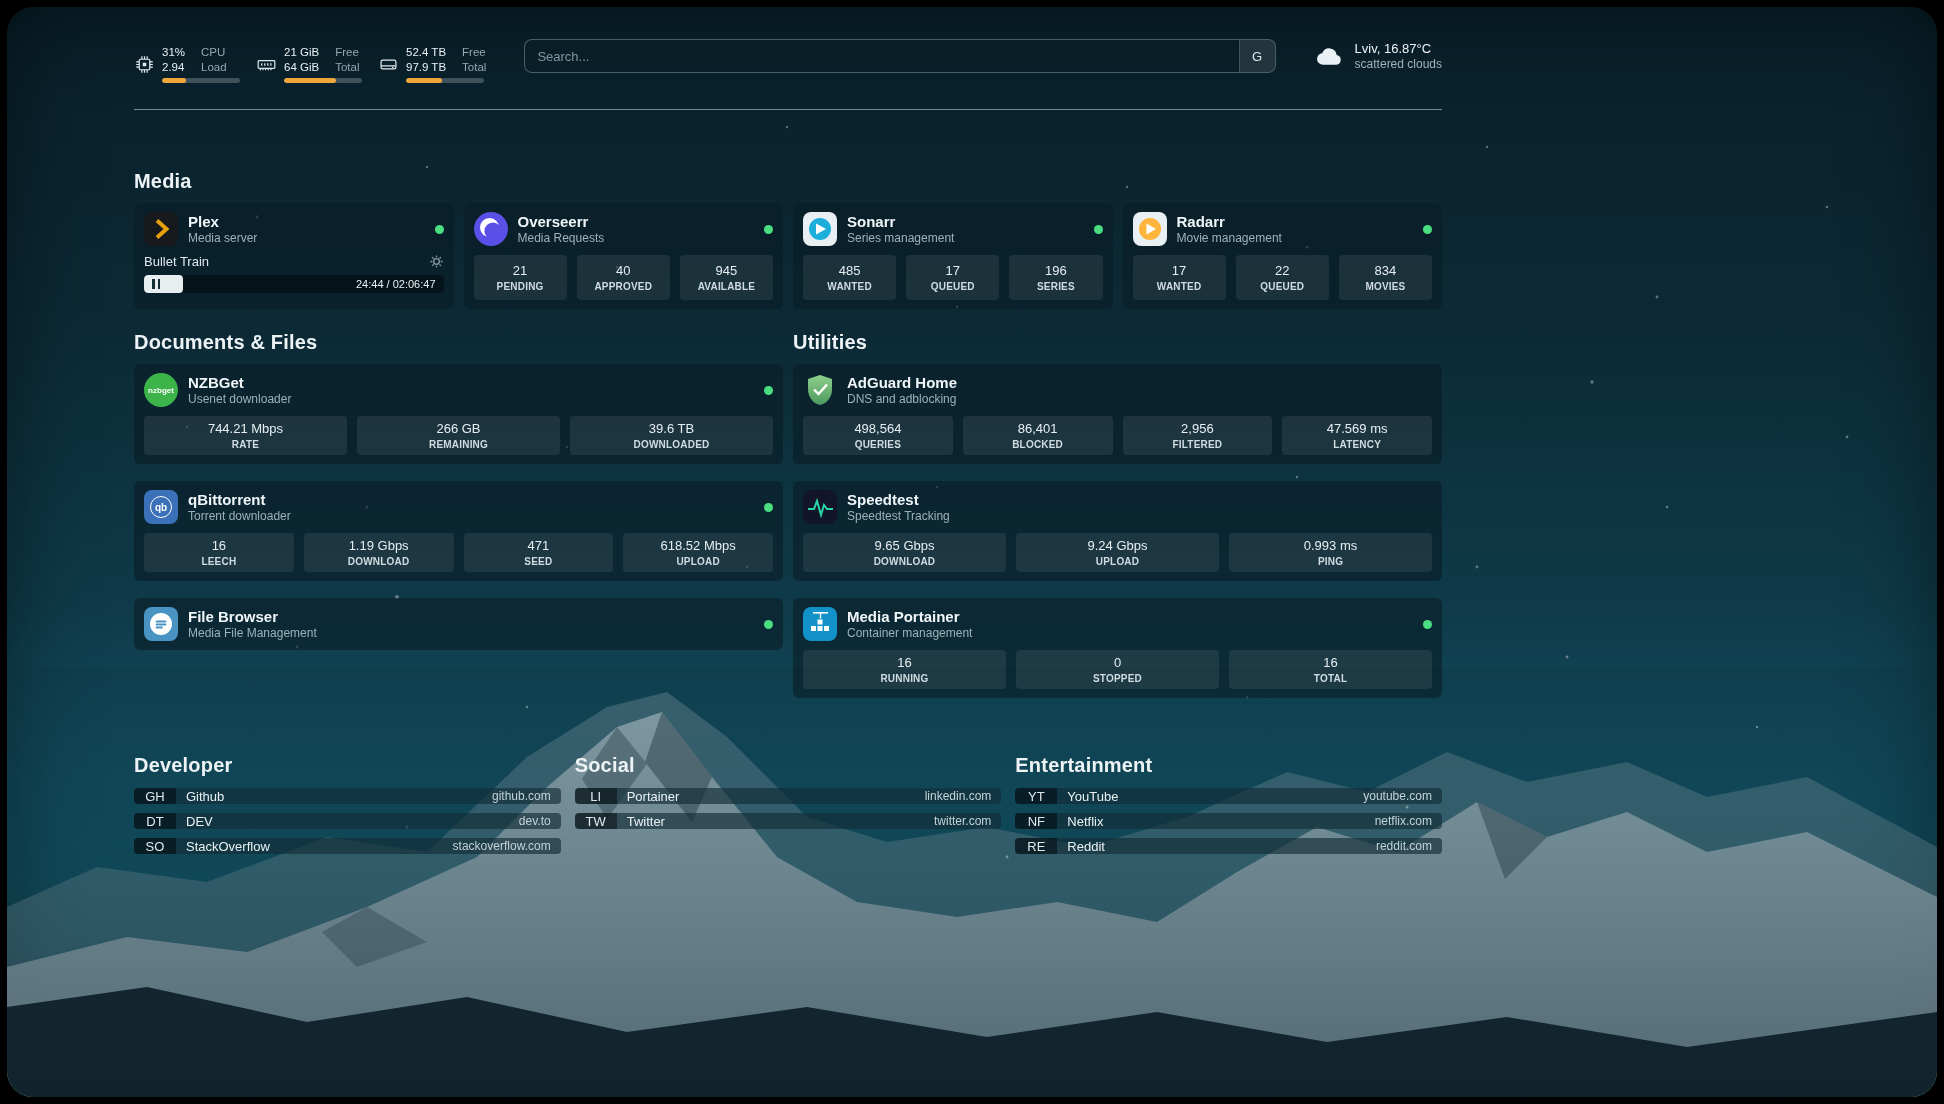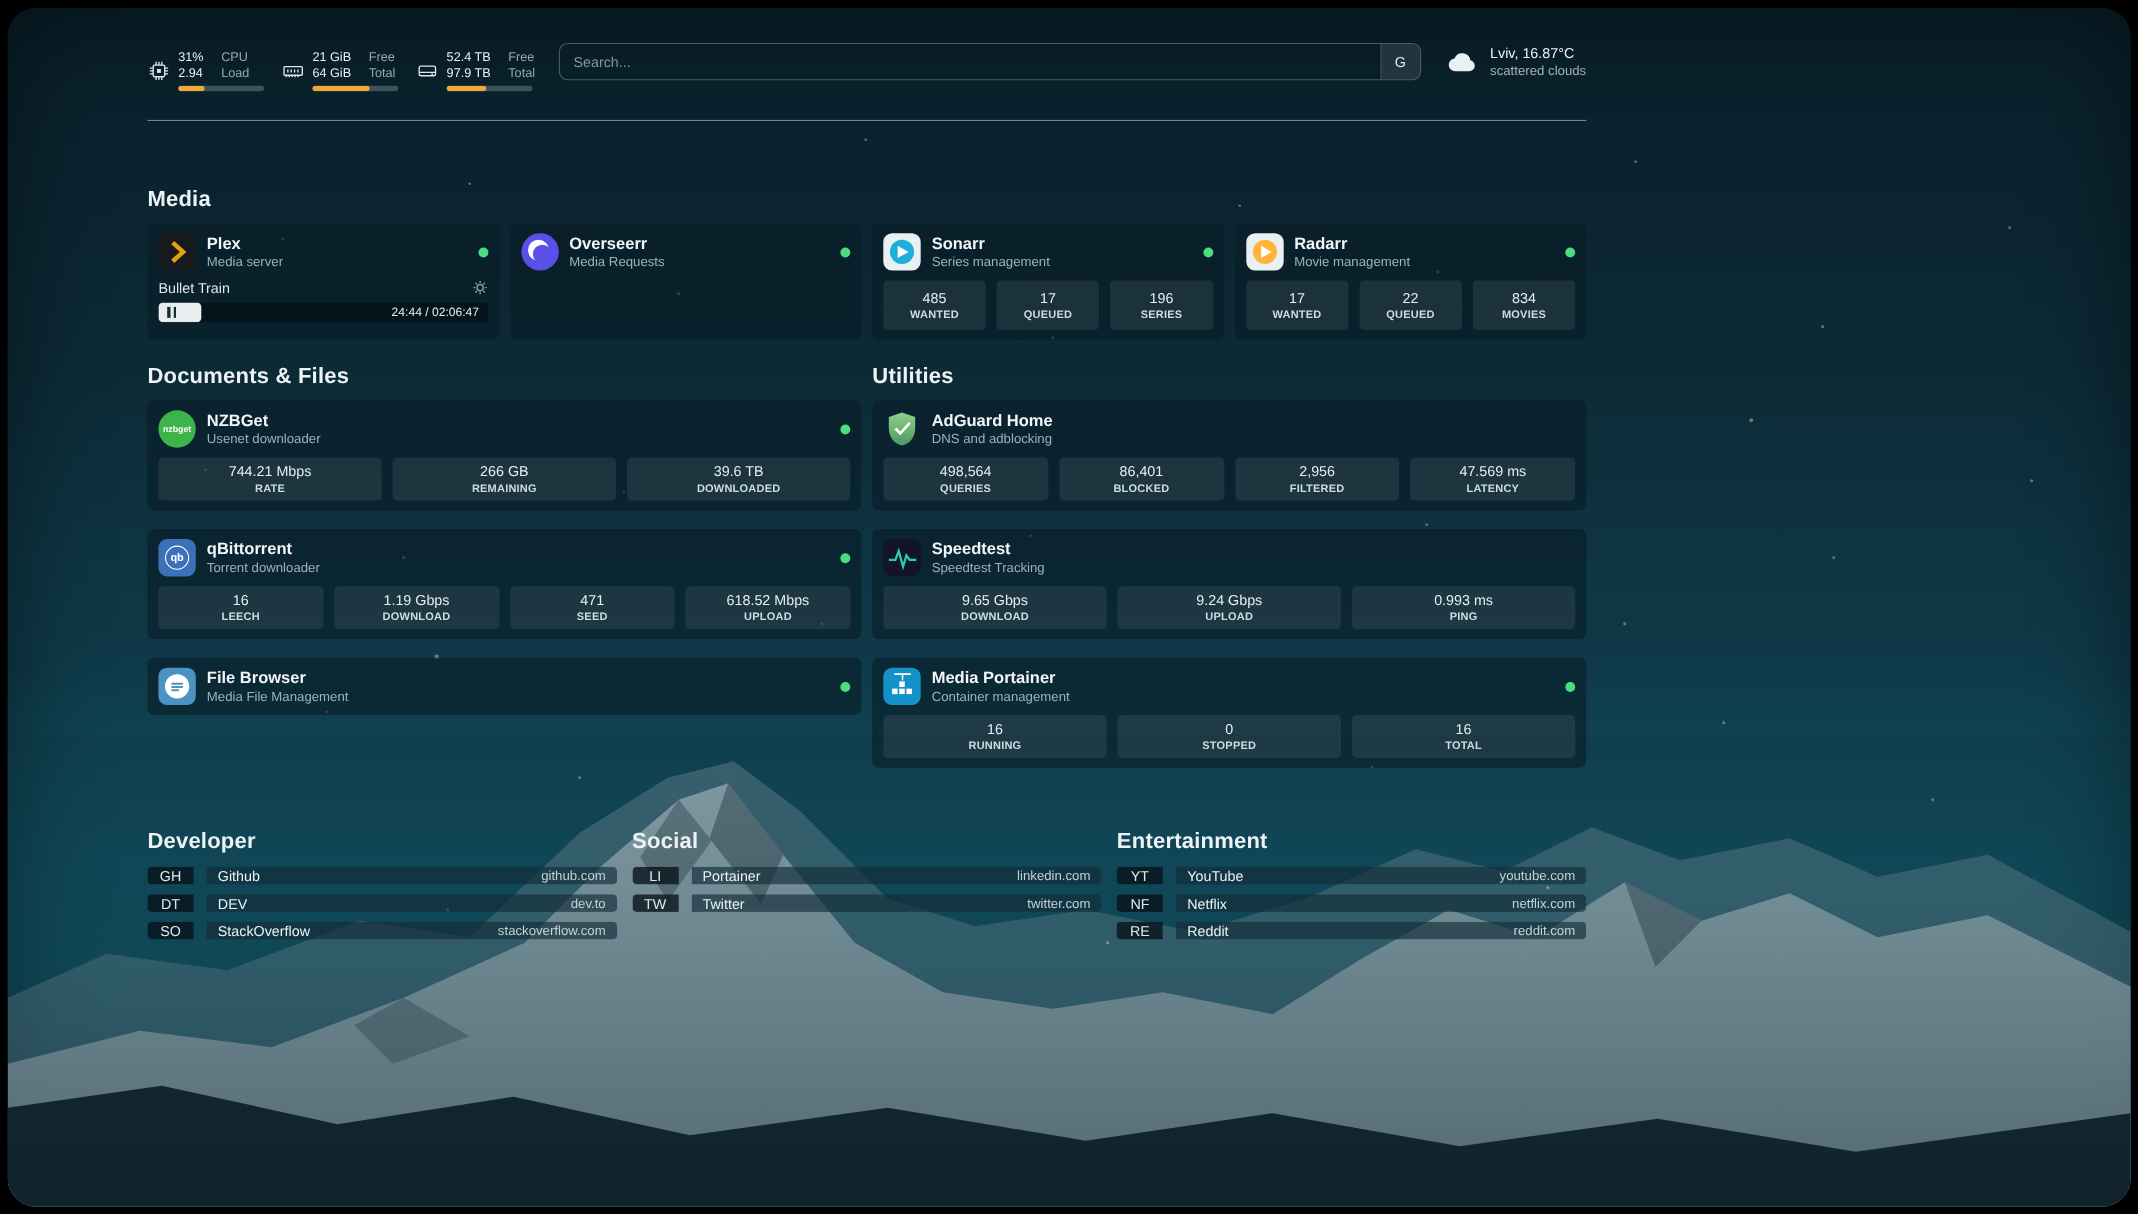--- a/index.html
+++ b/index.html
@@ -18,21 +18,21 @@
   .topbar { display:flex; align-items:center; margin-top:22px; }
   .resources { display:flex; gap:16px;margin-top:16px; }
   .resource { display:flex; align-items:center; gap:7px; }
   .res-icon { width:21px; height:21px; flex:none; }
   .res-cols { display:flex; gap:16px; font-size:11.5px; line-height:15px; }
   .res-values { display:flex; flex-direction:column; color:#e9f1f4; }
   .res-labels { display:flex; flex-direction:column; color:#93a9b1; }
   .res-bar { margin-top:3px; height:5px; width:78px; background:rgba(255,255,255,.22); border-radius:3px; overflow:hidden; }
   .res-bar-fill { height:100%; background:#eda73b; border-radius:3px; }
 
-  .search { flex:1; margin:0 22px; display:flex; align-items:center; height:34px;
+  .search { flex:1; margin:0 38px; display:flex; align-items:center; height:34px;
     background:rgba(10,30,40,.45); border:1px solid rgba(255,255,255,.28); border-radius:8px; overflow:hidden;justify-content:center; }
   .search input { flex:1; background:transparent; border:none; outline:none; color:#dfe9ec;
     font-size:13px; padding:0 12px; font-family:"Liberation Sans", sans-serif; }
   .search input::placeholder { color:#7f97a1; }
   .search-btn { width:36px; align-self:stretch; background:rgba(255,255,255,.10); border-left:1px solid rgba(255,255,255,.15);
     color:#dfe9ec; font-size:13px; display:flex; align-items:center; justify-content:center; cursor:pointer; }
 
   .weather { display:flex; align-items:center; gap:9px; }
   .weather-lines { display:flex; flex-direction:column; }
   .weather-main { font-size:13px; color:#eef4f6; line-height:16px; }
@@ -83,21 +83,21 @@
   .icon-qb-ring { width:22px; height:22px; border:1.6px solid #fff; border-radius:50%;
     display:flex; align-items:center; justify-content:center; font-size:10px; font-weight:700; color:#fff; }
   .icon-filebrowser { background:#4a94c4; }
   .icon-adguard { background:transparent; }
   .icon-speedtest { background:#12142a; }
   .icon-portainer { background:#1292c9; }
 
   
   .bookmarks { display:grid; grid-template-columns:1fr 1fr 1fr; gap:14px; margin-top:56px; }
   .bm-list { display:flex; flex-direction:column; gap:9px; margin-top:11px; }
-  .bm-row { display:flex; height:16px; border-radius:4px; overflow:hidden; cursor:pointer;gap:12px; }
+  .bm-row { display:flex; height:16px; border-radius:4px; overflow:hidden; cursor:pointer; }
   .bm-abbr { width:42px; flex:none; background:rgba(6,18,24,.78); color:#dfe9ec; font-size:13px;
     display:flex; align-items:center; justify-content:center; }
   .bm-body { flex:1; background:rgba(18,44,56,.65); display:flex; align-items:center; padding:0 10px; }
   .bm-name { font-size:13px; color:#eaf1f3; }
   .bm-domain { margin-left:auto; font-size:12px; color:#c3d2d8; }
 </style>
 </head>
 <body>
 
 <div class="screen">
@@ -288,20 +288,34 @@
                   <circle cx="15.5" cy="15.5" r="9.5" fill="#fff"></circle>
                   <circle cx="19" cy="19" r="8.6" fill="#5a50e8"></circle>
                 </svg>
             </div>
             <div class="card-titles">
               <div class="card-name">Overseerr</div>
               <div class="card-desc">Media Requests</div>
             </div>
             <span class="status-dot"></span>
           </div>
+          <div class="stats">
+            <div class="stat">
+              <div class="stat-value">21</div>
+              <div class="stat-label">PENDING</div>
+            </div>
+            <div class="stat">
+              <div class="stat-value">40</div>
+              <div class="stat-label">APPROVED</div>
+            </div>
+            <div class="stat">
+              <div class="stat-value">945</div>
+              <div class="stat-label">AVAILABLE</div>
+            </div>
+          </div>
         </div>
 
         <div class="card">
           <div class="card-header">
             <div class="service-icon icon-sonarr">
               <svg width="34" height="34" viewBox="0 0 34 34">
                   <circle cx="17" cy="17" r="11" fill="#1eaedb"></circle>
                   <path d="M13 11.5l10 5.5-10 5.5z" fill="#fff"></path>
                 </svg>
             </div>

